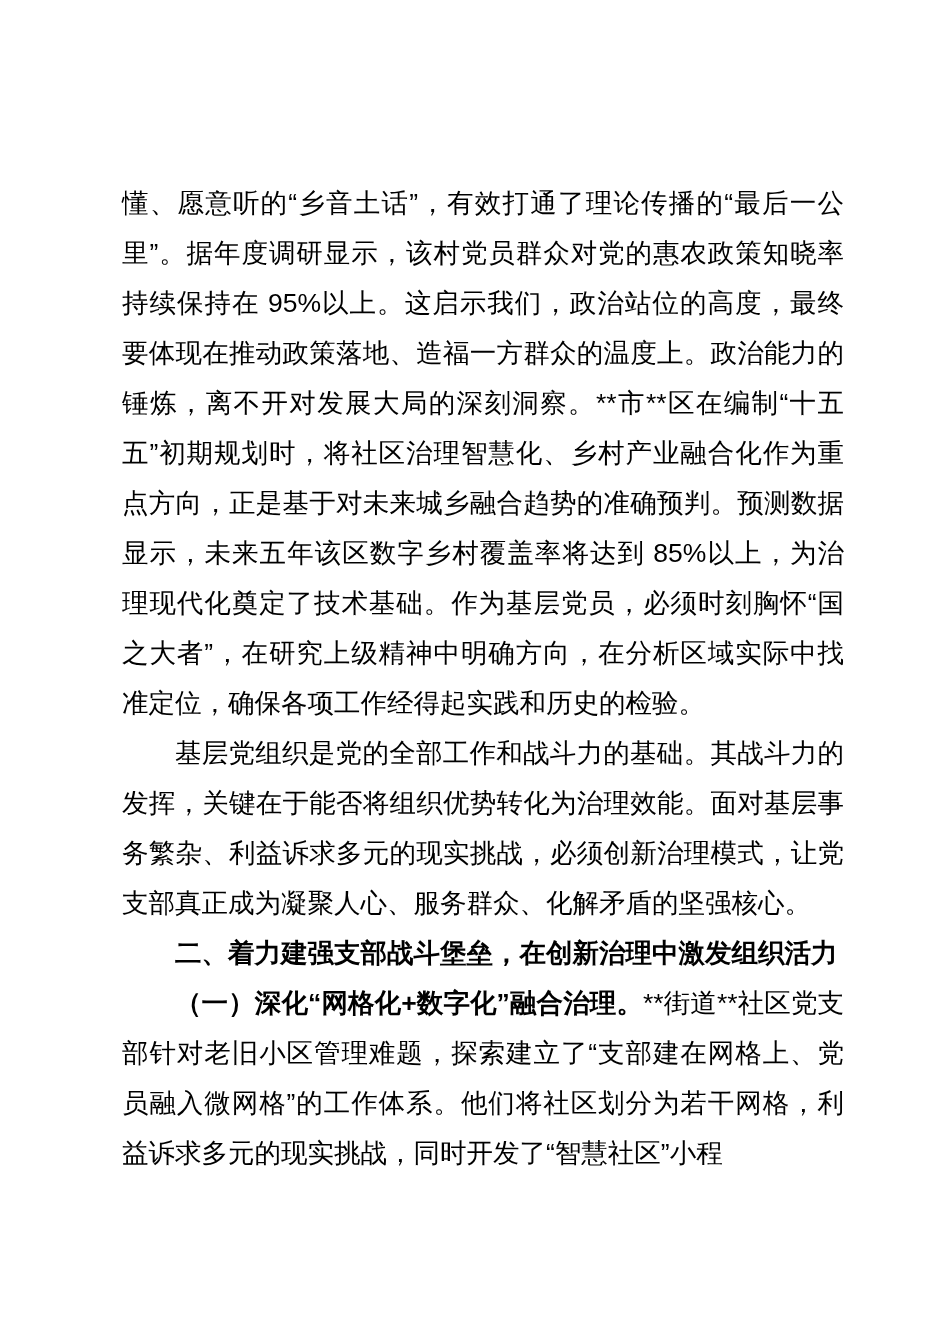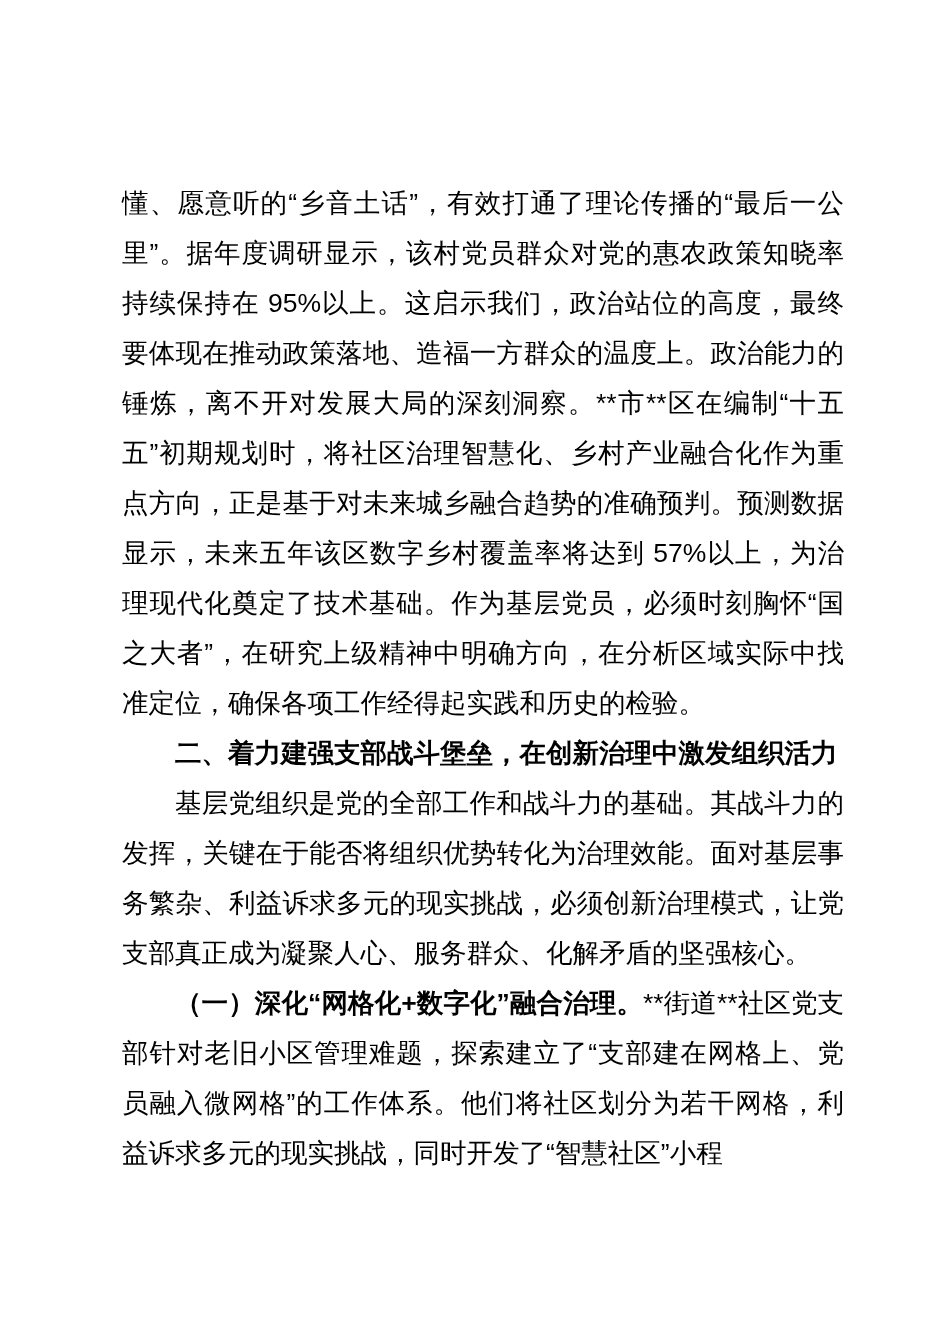--- a/index.html
+++ b/index.html
@@ -40,18 +40,18 @@
   .lead {
     font-weight: 700;
     margin-top: 24px;
   }
 </style>
 </head>
 <body>
 
 <div class="page">
   <div class="content">
-    <p class="para">懂、愿意听的“乡音土话”，有效打通了理论传播的“最后一公里”。据年度调研显示，该村党员群众对党的惠农政策知晓率持续保持在 95%以上。这启示我们，政治站位的高度，最终要体现在推动政策落地、造福一方群众的温度上。政治能力的锤炼，离不开对发展大局的深刻洞察。**市**区在编制“十五五”初期规划时，将社区治理智慧化、乡村产业融合化作为重点方向，正是基于对未来城乡融合趋势的准确预判。预测数据显示，未来五年该区数字乡村覆盖率将达到 57%以上，为治理现代化奠定了技术基础。作为基层党员，必须时刻胸怀“国之大者”，在研究上级精神中明确方向，在分析区域实际中找准定位，确保各项工作经得起实践和历史的检验。</p>
+    <p class="para">懂、愿意听的“乡音土话”，有效打通了理论传播的“最后一公里”。据年度调研显示，该村党员群众对党的惠农政策知晓率持续保持在 95%以上。这启示我们，政治站位的高度，最终要体现在推动政策落地、造福一方群众的温度上。政治能力的锤炼，离不开对发展大局的深刻洞察。**市**区在编制“十五五”初期规划时，将社区治理智慧化、乡村产业融合化作为重点方向，正是基于对未来城乡融合趋势的准确预判。预测数据显示，未来五年该区数字乡村覆盖率将达到 85%以上，为治理现代化奠定了技术基础。作为基层党员，必须时刻胸怀“国之大者”，在研究上级精神中明确方向，在分析区域实际中找准定位，确保各项工作经得起实践和历史的检验。</p>
+    <p class="para indent">基层党组织是党的全部工作和战斗力的基础。其战斗力的发挥，关键在于能否将组织优势转化为治理效能。面对基层事务繁杂、利益诉求多元的现实挑战，必须创新治理模式，让党支部真正成为凝聚人心、服务群众、化解矛盾的坚强核心。</p>
     <p class="para indent heading">二、着力建强支部战斗堡垒，在创新治理中激发组织活力</p>
-    <p class="para indent">基层党组织是党的全部工作和战斗力的基础。其战斗力的发挥，关键在于能否将组织优势转化为治理效能。面对基层事务繁杂、利益诉求多元的现实挑战，必须创新治理模式，让党支部真正成为凝聚人心、服务群众、化解矛盾的坚强核心。</p>
     <p class="para indent"><span class="lead">（一）深化“网格化+数字化”融合治理。</span><span>**街道**社区党支部针对老旧小区管理难题，探索建立了“支部建在网格上、党员融入微网格”的工作体系。他们将社区划分为若干网格，利益诉求多元的现实挑战，同时开发了“智慧社区”小程</span></p>
   </div>
 </div>
 
 </body></html>

